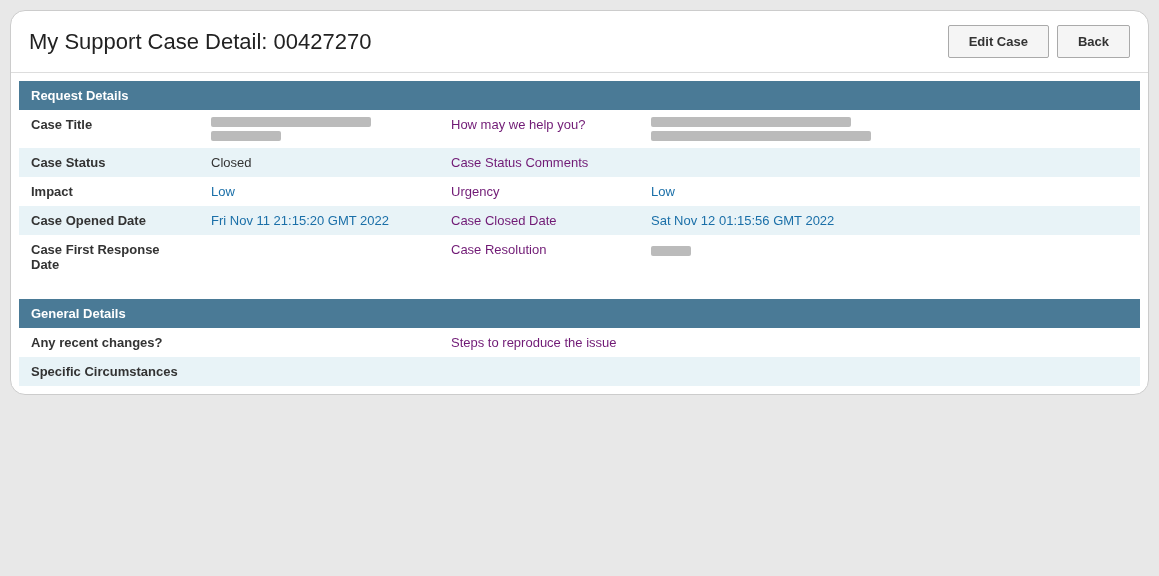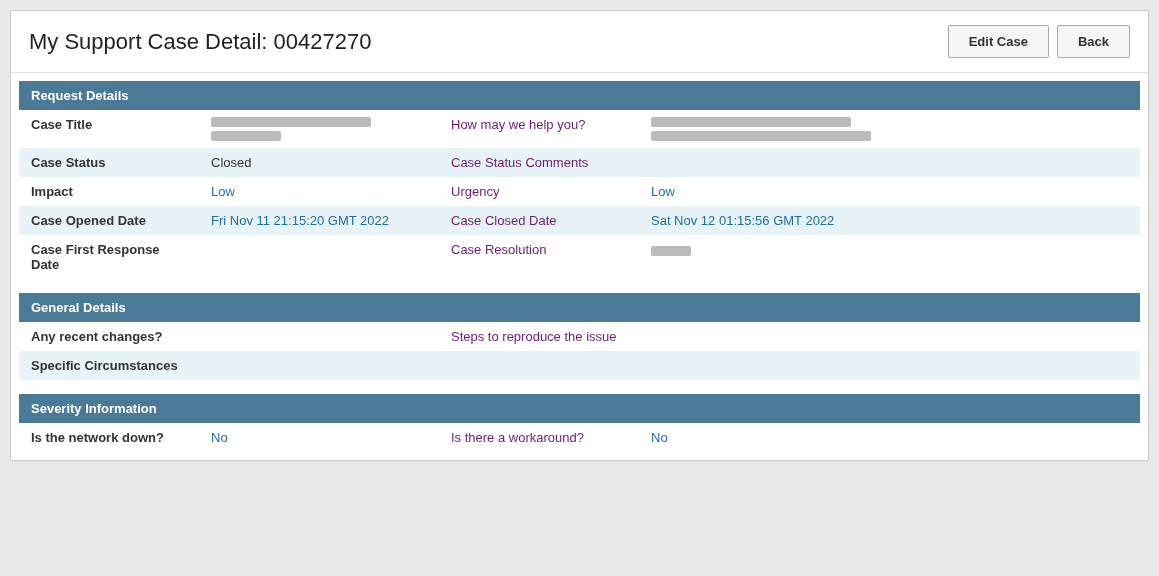--- a/index.html
+++ b/index.html
@@ -10,21 +10,21 @@
       display: flex;
       justify-content: center;
       align-items: flex-start;
       min-height: 576px;
       padding: 10px;
     }
     .container {
       background: #fff;
       width: 1139px;
       border: 1px solid #ccc;
-      border-radius: 1px;
+      border-radius: 15px;
     }
     .page-header {
       display: flex;
       justify-content: space-between;
       align-items: center;
       padding: 14px 18px;
       border-bottom: 1px solid #ddd;
     }
     .page-title {
       font-size: 22px;
@@ -108,21 +108,21 @@
     }
     .blurred-block {
       display: flex;
       flex-direction: column;
       gap: 4px;
     }
     .sections-wrapper {
       padding: 8px;
       display: flex;
       flex-direction: column;
-      gap: 4px;
+      gap: 10px;
     }
   </style>
 </head>
 <body>
 
 <div class="container">
 
   <div class="page-header">
     <h1 class="page-title">My Support Case Detail: 00427270</h1>
     <div class="header-buttons">
@@ -204,28 +204,15 @@
         <tr>
           <td class="label">Specific Circumstances</td>
           <td class="value black"></td>
           <td class="label2"></td>
           <td class="value2 black"></td>
         </tr>
       </tbody>
         </table>
     </div>
 
-    <div class="section">
-      <div class="section-header">Severity Information</div>
-      <table>
-        <tbody>
-            <tr>
-          <td class="label">Is the network down?</td>
-          <td class="value">No</td>
-          <td class="label2">Is there a workaround?</td>
-          <td class="value2">No</td>
-        </tr>
-      </tbody>
-        </table>
-    </div>
 
   </div>
 </div>
 
 </body></html>

